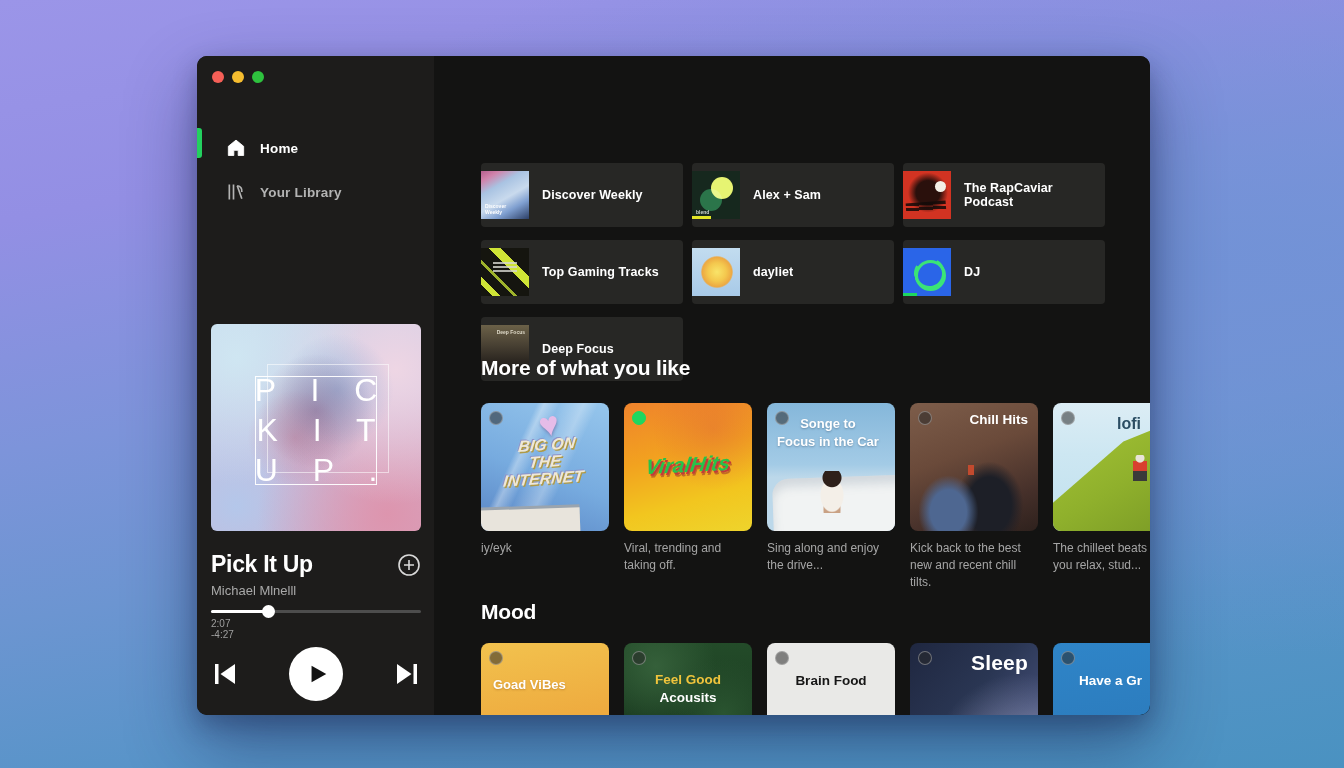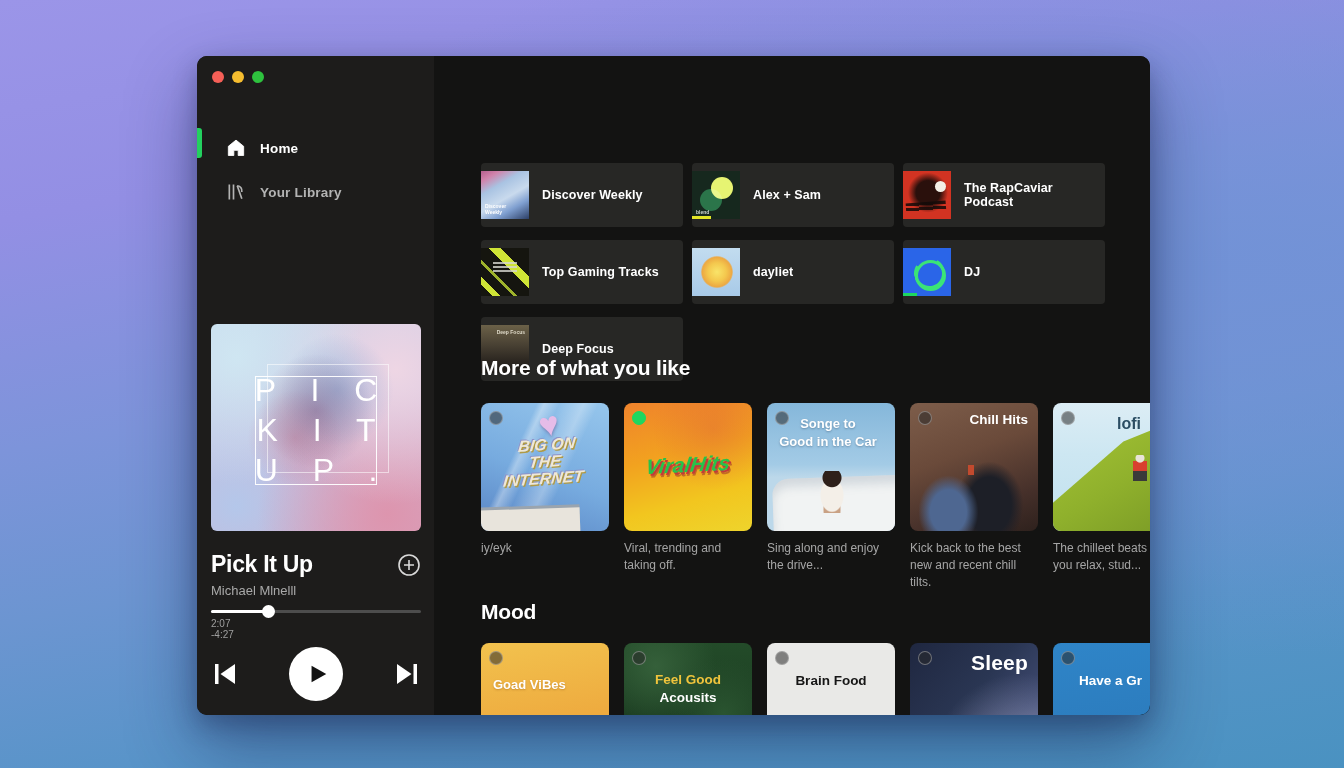--- a/index.html
+++ b/index.html
@@ -365,21 +365,21 @@
             </div>
     </div>
     <div class="card-sub">Viral, trending and taking off.</div>
   </div>
 
   <div class="card">
     <div class="card-cover cv-car">
       <div class="badge"></div>
       <div class="cover-lines">
               <div class="cover-line">Songe to</div>
-              <div class="cover-line">Good in the Car</div>
+              <div class="cover-line">Focus in the Car</div>
             </div>
     <div class="fig"></div>
           </div>
     <div class="card-sub">Sing along and enjoy the drive...</div>
   </div>
 
   <div class="card">
     <div class="card-cover cv-chill">
       <div class="badge"></div>
       <div class="cover-lines">

